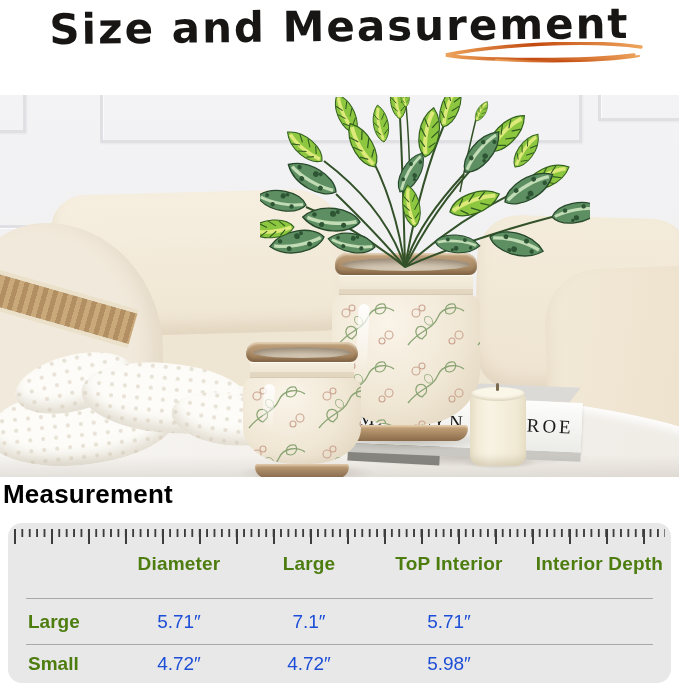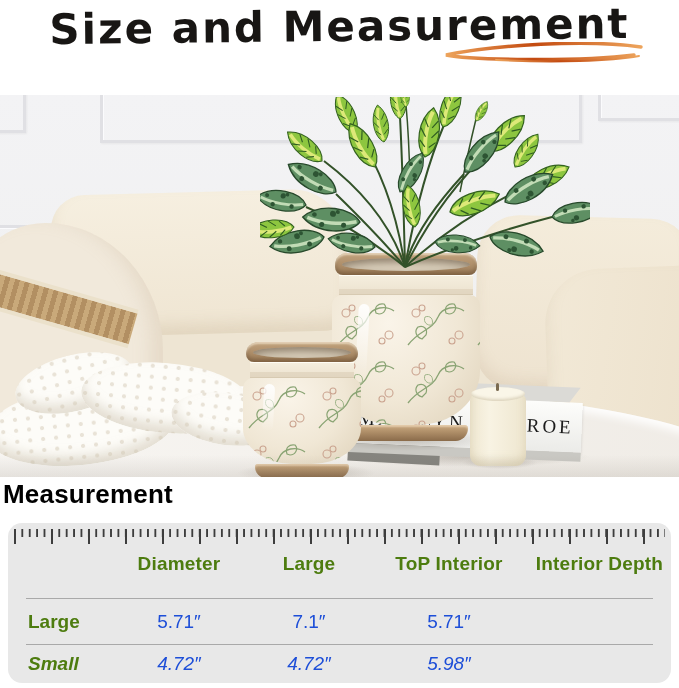--- a/index.html
+++ b/index.html
@@ -189,21 +189,21 @@
     background-image:
       linear-gradient(90deg,#3d3d3d 0 1.6px, transparent 1.6px),
       linear-gradient(90deg,#3d3d3d 0 2px, transparent 2px);
     background-size:7.4px 8px, 37px 15px;
     background-repeat:repeat-x;
   }
   .dim-table { position:absolute; top:24px; left:0; right:0; }
   .trow { display:grid; grid-template-columns:102px 138px 122px 158px 143px; align-items:center; }
   .trow.head { height:34px; margin-top:0; }
   .trow.body-row { height:45px; }
-  .trow.body-row.last { height:38px;font-style:italic; }
+  .trow.body-row.last { height:38px; }
   .cell { text-align:center; font-size:19px; color:#4d7c0f; }
   .cell.head-cell { font-weight:bold; letter-spacing:0.2px; }
   .cell.row-label { text-align:left; padding-left:20px; font-weight:bold; }
   .cell.value { font-weight:normal; color:#1d4ed8; }
   .divider { height:1px; background:#a9a9a9; margin:0 18px; }
   .divider.first { margin-top:17px; }
 </style>
 </head>
 <body>
 

